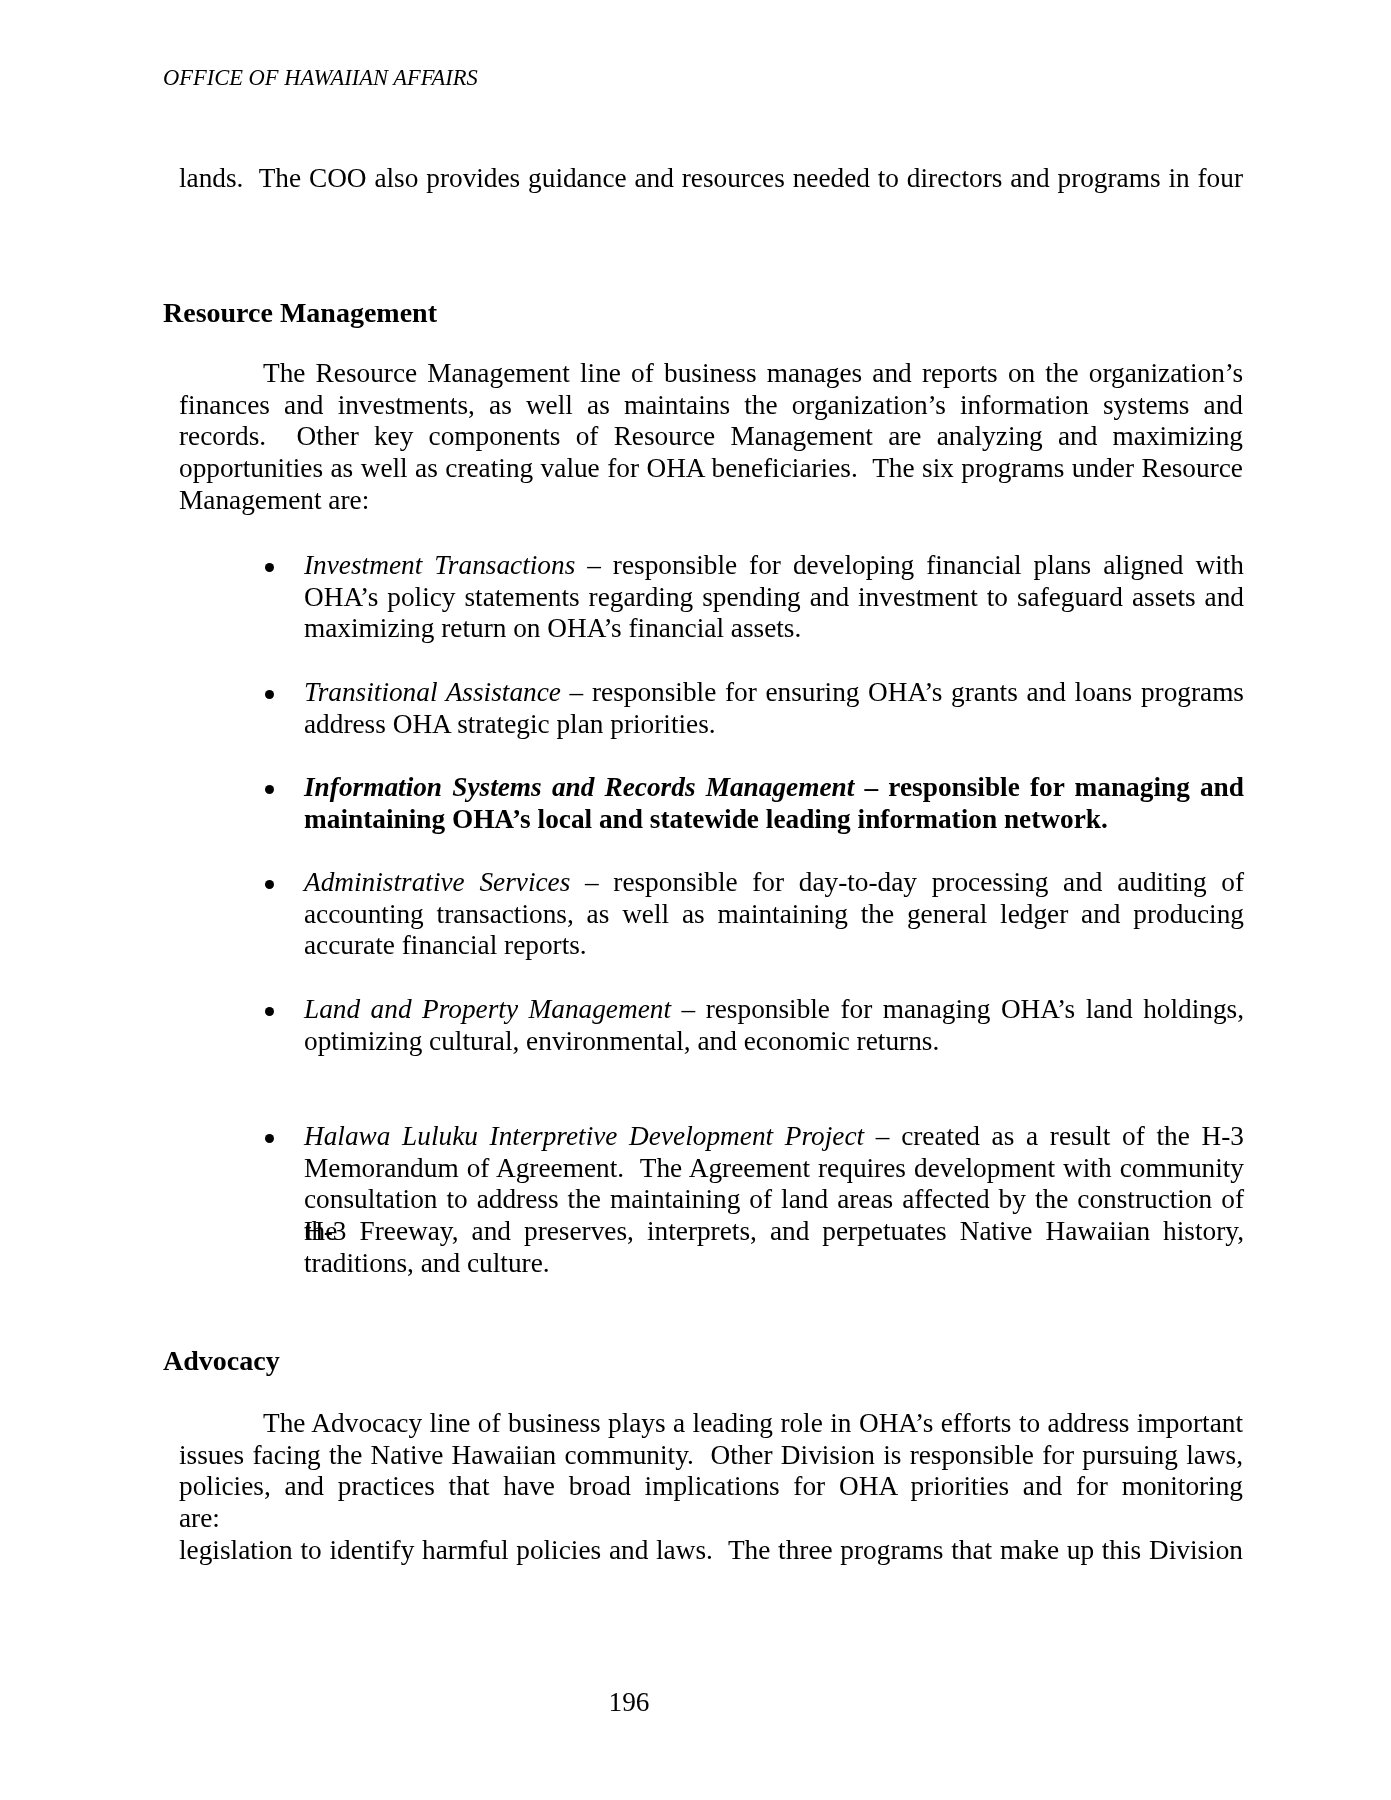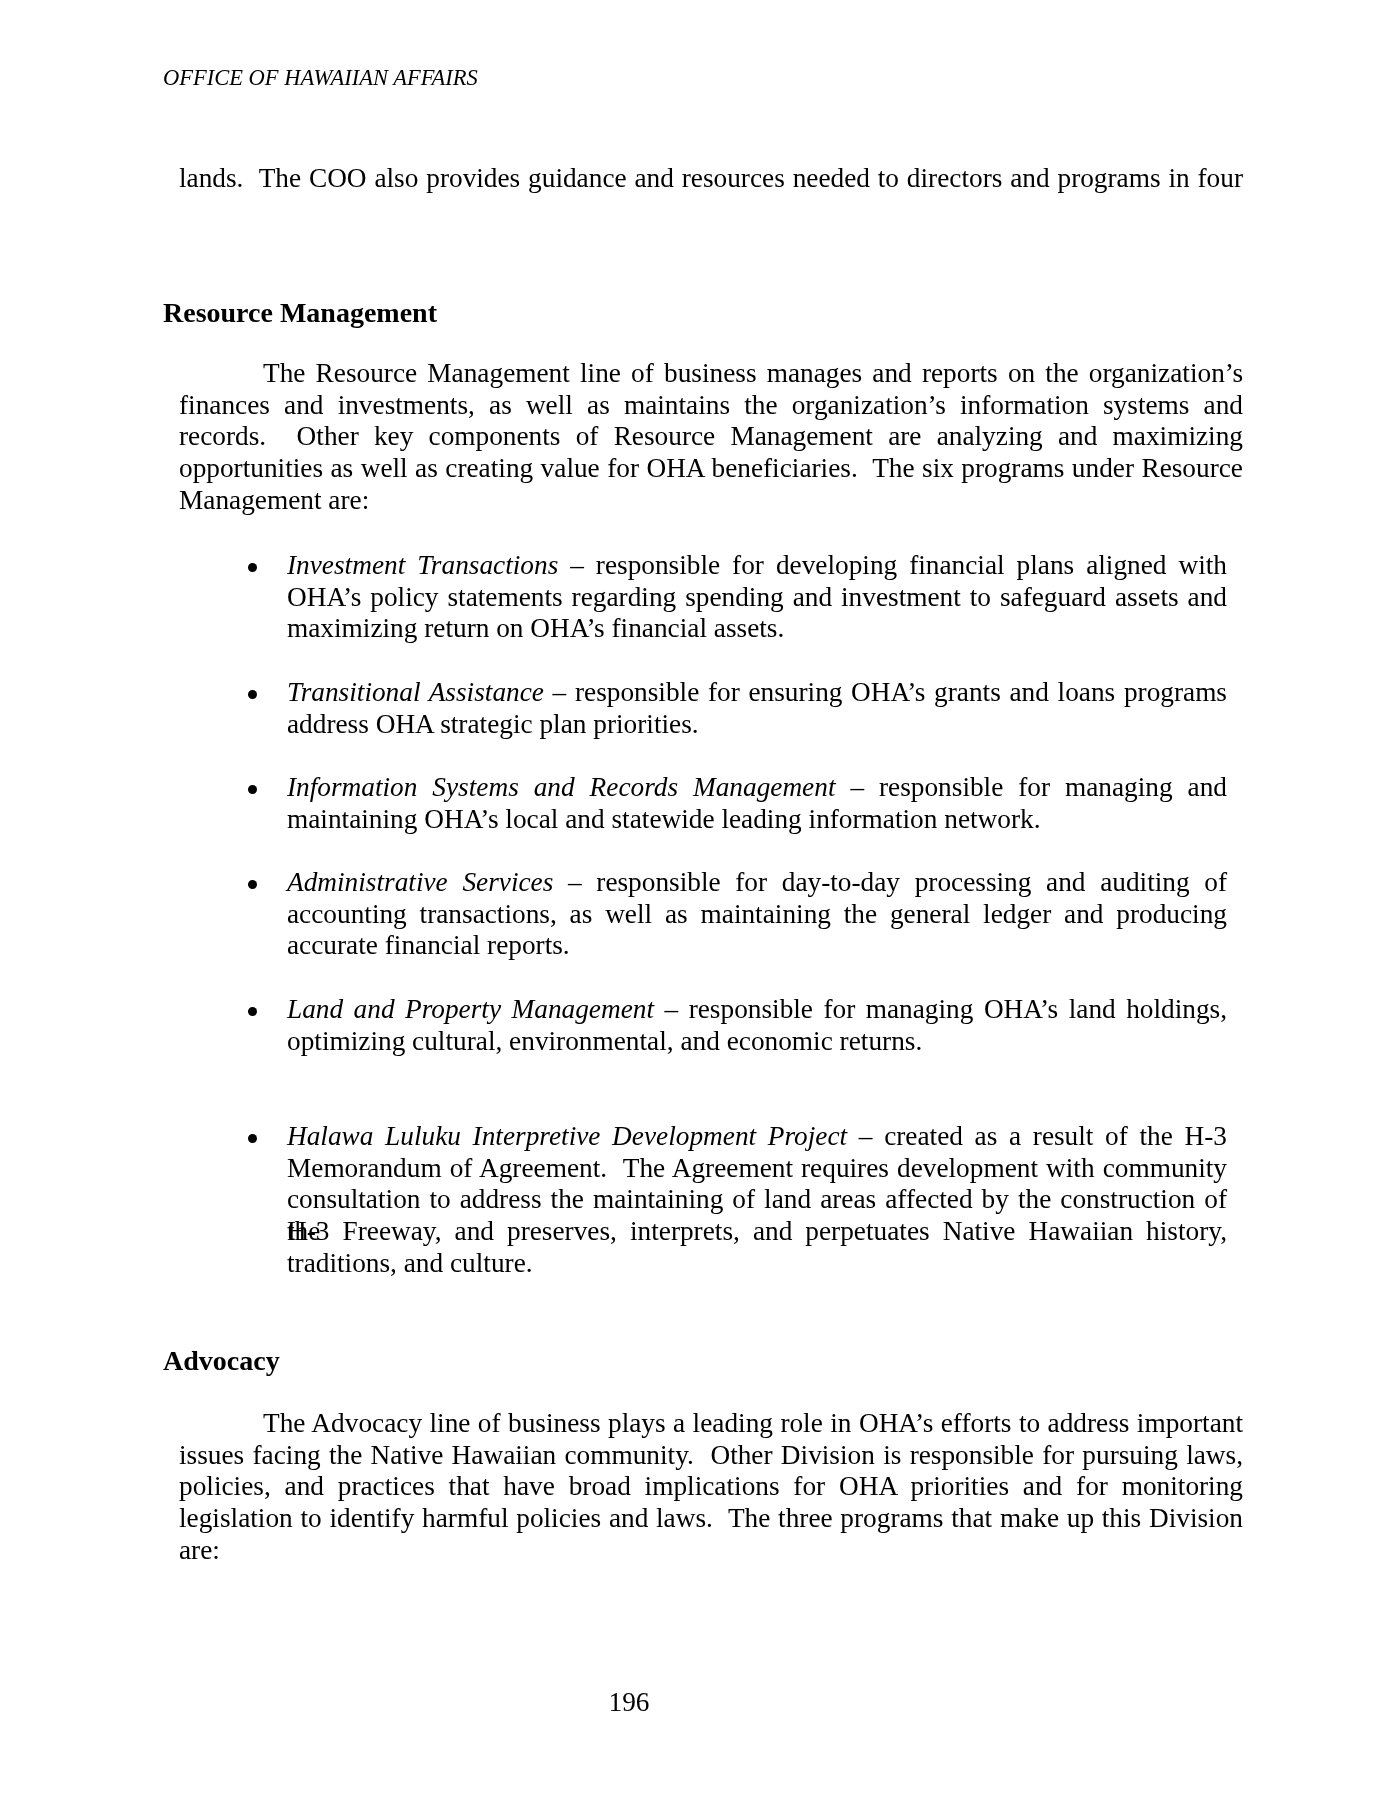--- a/index.html
+++ b/index.html
@@ -48,21 +48,21 @@
   .heading {
     position: absolute;
     left: 163px;
     font-size: 28px;
     line-height: 31.7px;
     font-weight: bold;
     white-space: nowrap;
   }
   .bullet-item {
     position: absolute;
-    left: 163px;
+    left: 180px;
     width: 1064px;
     font-size: 27.3px;
     line-height: 31.7px;
   }
   .bullet-dot {
     position: absolute;
     left: 84px;
     top: 0;
     width: 20px;
     height: 31.7px;
@@ -123,21 +123,21 @@
 </div>
 
 <div class="bullet-item" style="top:677px;">
   <span class="bullet-dot"></span>
   <div class="bullet-body">
     <span class="line"><span class="bullet-title">Transitional Assistance</span><span> – responsible for ensuring OHA’s grants and loans programs</span></span>
     <span class="line last">address OHA strategic plan priorities.</span>
   </div>
 </div>
 
-<div class="bullet-item" style="top:772px;">
+<div class="bullet-item" style="top:772px;font-weight:bold;">
   <span class="bullet-dot"></span>
   <div class="bullet-body">
     <span class="line"><span class="bullet-title">Information Systems and Records Management</span><span> – responsible for managing and</span></span>
     <span class="line last">maintaining OHA’s local and statewide leading information network.</span>
   </div>
 </div>
 
 <div class="bullet-item" style="top:867px;">
   <span class="bullet-dot"></span>
   <div class="bullet-body">
@@ -165,17 +165,17 @@
     <span class="line last">traditions, and culture.</span>
   </div>
 </div>
 
 <div class="heading" style="top:1345px;">Advocacy</div>
 
 <div class="block" style="top:1408px;">
   <span class="line indent">The Advocacy line of business plays a leading role in OHA’s efforts to address important</span>
   <span class="line">issues facing the Native Hawaiian community.  Other Division is responsible for pursuing laws,</span>
   <span class="line">policies, and practices that have broad implications for OHA priorities and for monitoring</span>
+  <span class="line last">are:</span>
   <span class="line">legislation to identify harmful policies and laws.  The three programs that make up this Division</span>
-  <span class="line last">are:</span>
 </div>
 
 <div class="page-number">196</div>
 
 </body></html>

